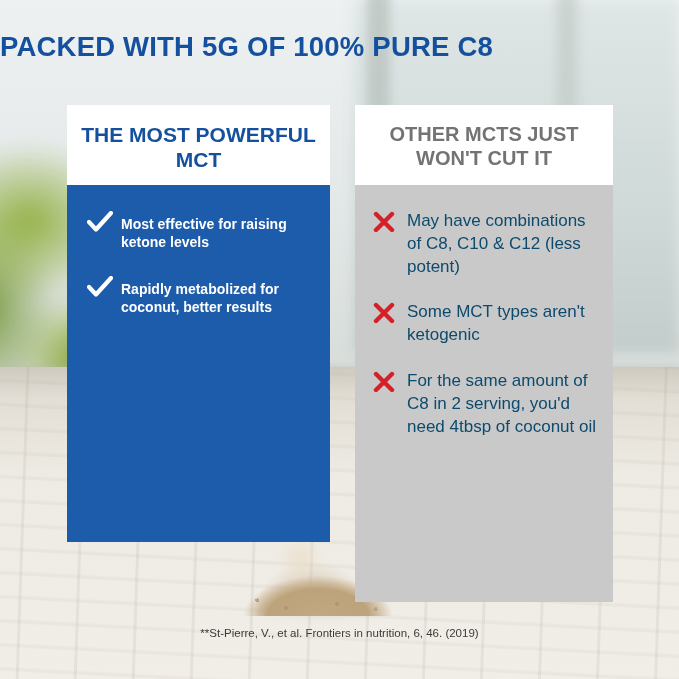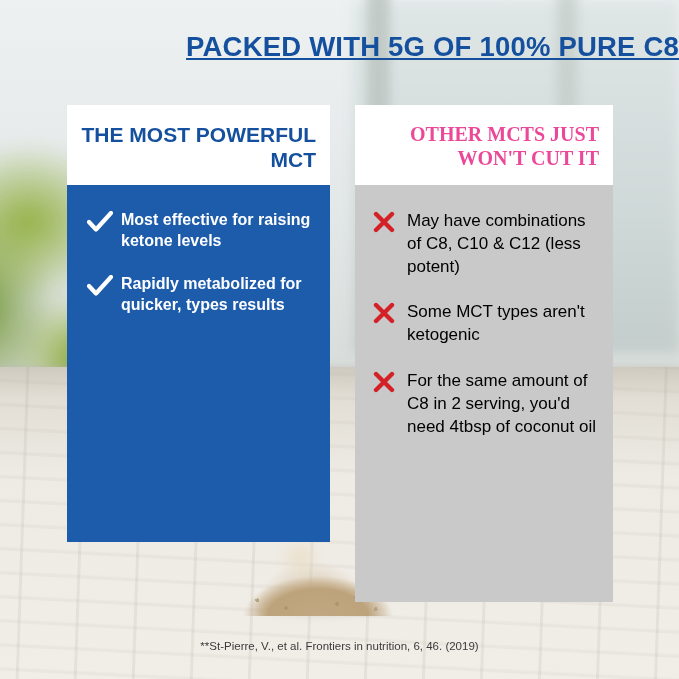--- a/index.html
+++ b/index.html
@@ -100,56 +100,54 @@
       radial-gradient(circle 2px at 12% 60%, rgba(166,140,103,.7) 0 100%, transparent 0),
       radial-gradient(circle 2px at 30% 82%, rgba(166,140,103,.6) 0 100%, transparent 0),
       radial-gradient(circle 2px at 62% 70%, rgba(166,140,103,.6) 0 100%, transparent 0),
       radial-gradient(circle 2px at 86% 86%, rgba(166,140,103,.55) 0 100%, transparent 0),
       radial-gradient(circle 2px at 74% 50%, rgba(166,140,103,.5) 0 100%, transparent 0);
   }
 
   
   .headline {
     position: absolute; left: 0; top: 32px; width: 100%;
-    text-align: right;
+    text-align: left;
     color: #15509e;
     font-weight: bold;
     font-size: 27.5px;
     letter-spacing: .2px;
     line-height: 1.1;
-    text-decoration: underline;
   }
 
   
   .cols {
     position: absolute; left: 67px; top: 105px;
     width: 546px;
   }
   .col { position: absolute; top: 0; }
   .col-left  { left: 0;    width: 263px; }
   .col-right { left: 288px; width: 258px; }
 
   .head-box {
-    text-align: right;
+    text-align: center;
     font-weight: bold;
     line-height: 1.18;
     padding: 18px 14px 16px;
   }
   .head-left {
     background: #ffffff;
     color: #15509e;
     font-size: 21px;
     height: 80px;
   }
   .head-right {
     background: #ffffff;
-    color: #ec4899;
+    color: #737373;
     font-size: 20px;
     height: 80px;
-    font-family: Liberation Serif, serif;
   }
 
   .body-box { padding: 24px 18px 26px 20px; }
   .body-left {
     background: #1d5bab;
     color: #ffffff;
     min-height: 357px;
   }
   .body-right {
     background: #c9c9c9;
@@ -162,31 +160,32 @@
   .item:last-child { margin-bottom: 0; }
 
   .mark {
     flex: 0 0 auto;
     width: 34px;
     display: flex; justify-content: flex-start; align-items: flex-start;
     padding-top: 2px;
   }
   .item-text-left {
     font-weight: bold;
-    font-size: 16px;
+    font-size: 14px;
     line-height: 1.32;
+    margin-top: 6px;
   }
   .item-text-right {
     font-size: 17px;
     line-height: 1.36;
-    color: #000000;
+    color: #0c4a6e;
   }
 
   .footnote {
-    position: absolute; left: 0; bottom: 27px; width: 100%;
+    position: absolute; left: 0; bottom: 40px; width: 100%;
     text-align: center;
     font-size: 11.5px;
     color: #3b3b3b;
   }
 </style>
 </head>
 <body>
 
 <div class="bg">
   <div class="bg-sky"></div>
@@ -223,21 +222,21 @@
         <span class="item-text-left">Most effective for raising ketone levels</span>
       </div>
 
 
       <div class="item">
         <span class="mark">
           <svg width="26" height="22" viewBox="0 0 26 22" aria-hidden="true">
             <path d="M2 11 L9 18.5 L24 2" fill="none" stroke="#ffffff" stroke-width="4.2" stroke-linecap="round" stroke-linejoin="round"></path>
           </svg>
         </span>
-        <span class="item-text-left">Rapidly metabolized for quicker, types results</span>
+        <span class="item-text-left">Rapidly metabolized for coconut, better results</span>
       </div>
 
     </div>
   </div>
 
   <div class="col col-right">
     <div class="head-box head-right">OTHER MCTS JUST WON'T CUT IT</div>
     <div class="body-box body-right">
 
       <div class="item">

